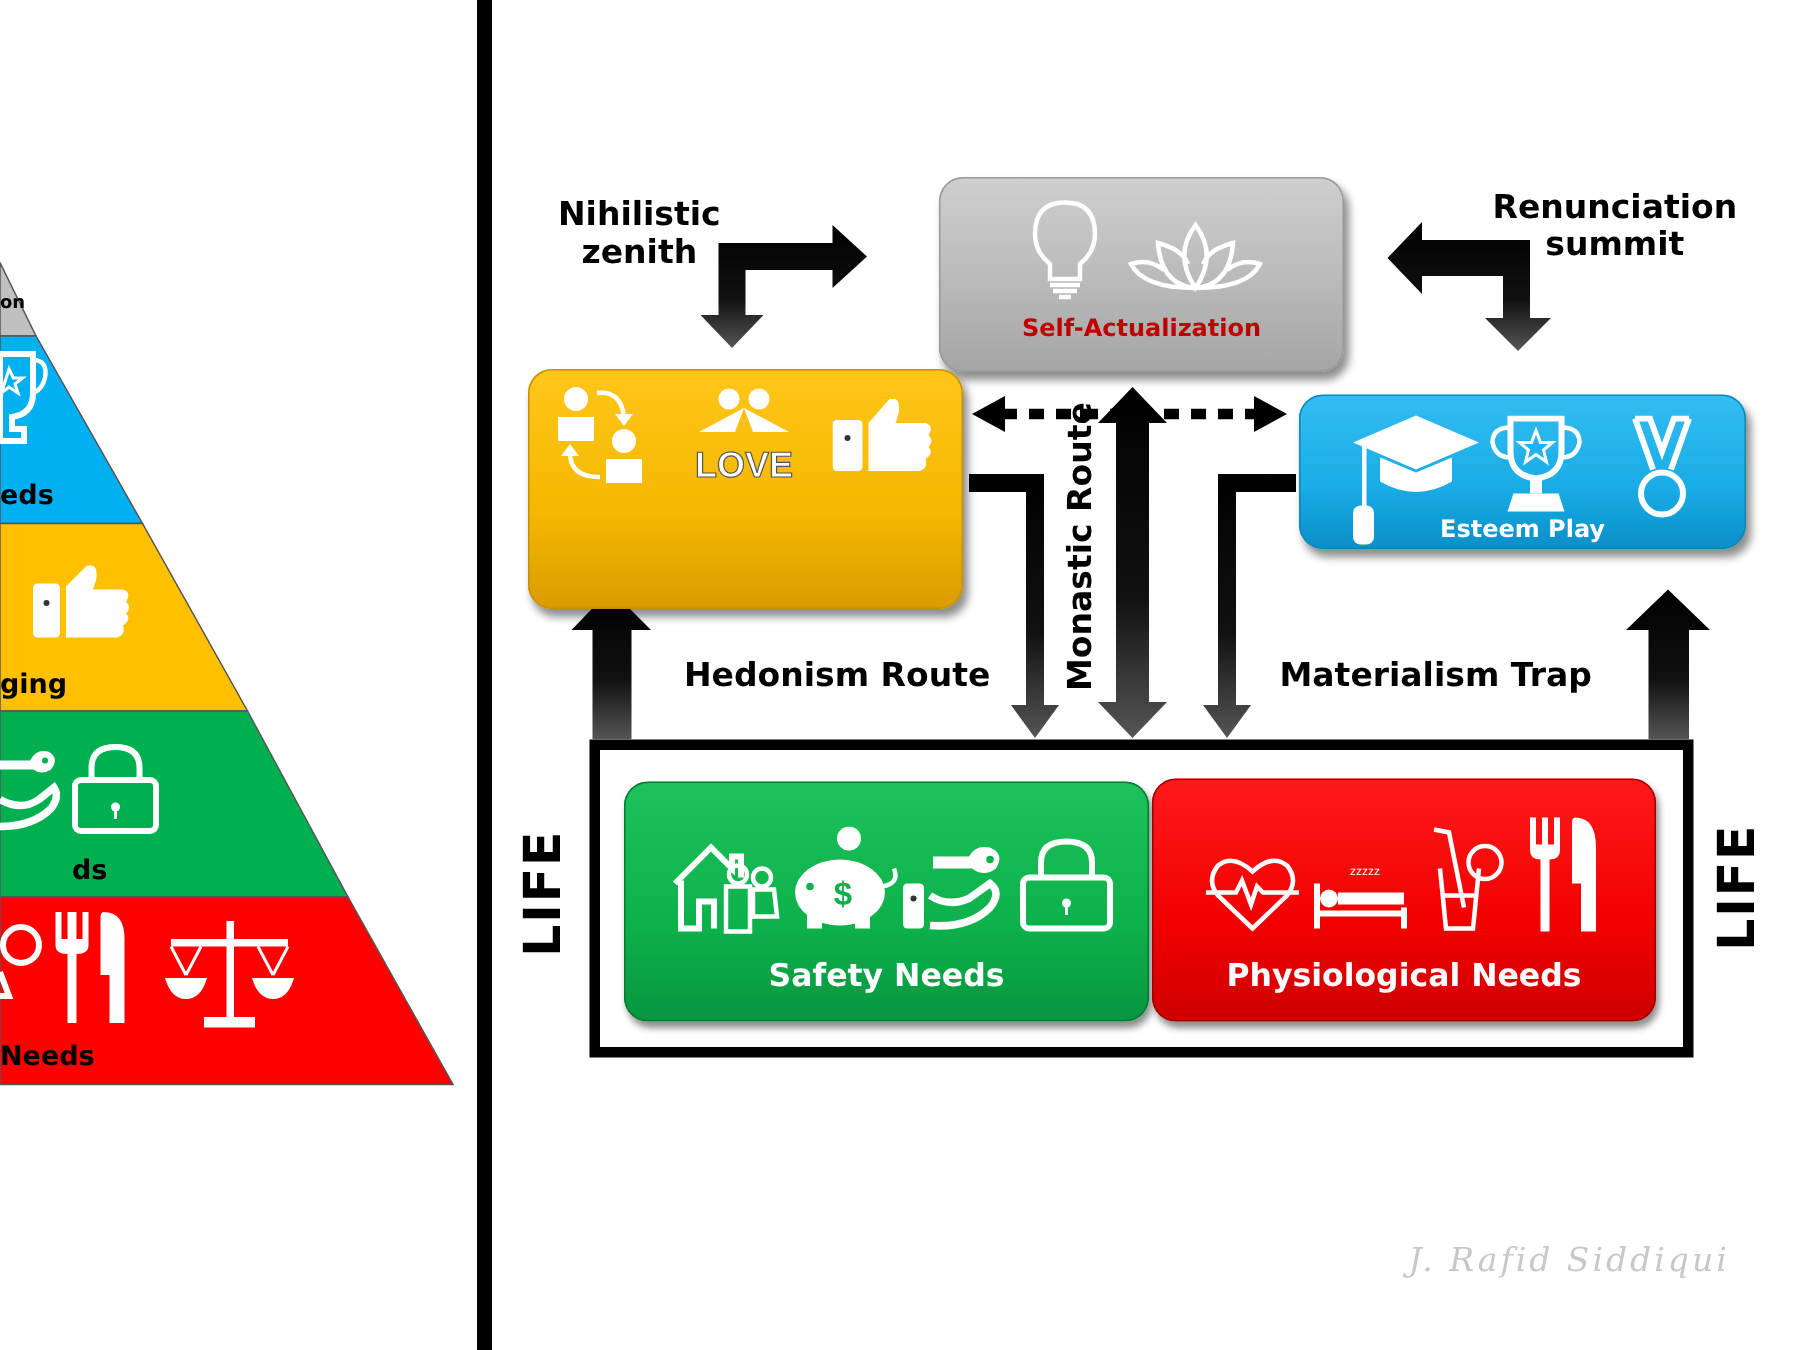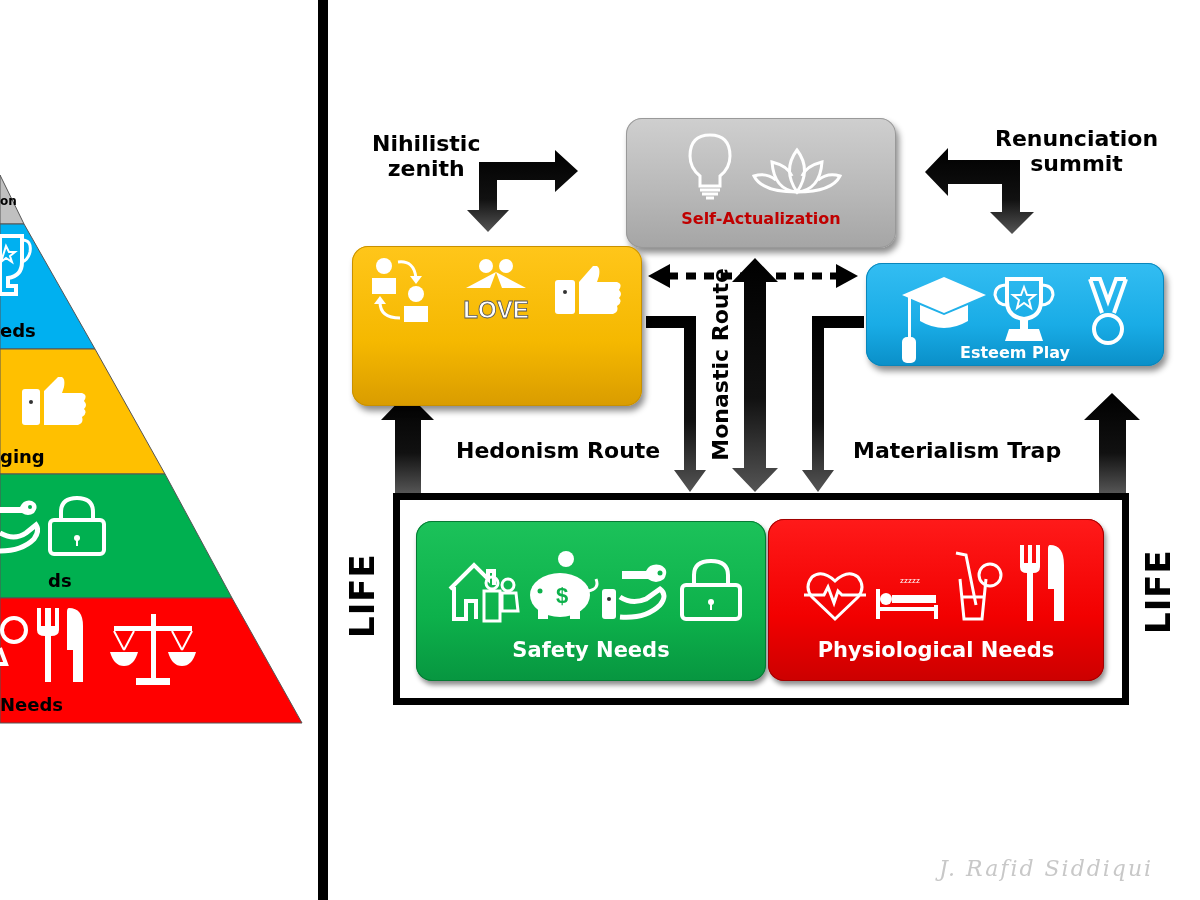--- a/index.html
+++ b/index.html
@@ -24,21 +24,21 @@
       box-shadow: 2px 4px 5px rgba(0,0,0,0.45), inset 0 0 0 1px #067a34; }
     .physio { left:768px; top:519px; width:336px; height:162px;
       background:linear-gradient(180deg,#ff1a1a 0%,#f20000 60%,#cc0000 100%);
       box-shadow: 2px 4px 5px rgba(0,0,0,0.45), inset 0 0 0 1px #a00000; padding-left: 44px; }
     .life-frame { position:absolute; left:393px; top:493px; width:736px; height:212px;
       border:7px solid #000; box-sizing:border-box; background:#fff; }
     .label-bold { position:absolute; font-weight:bold; color:#000; font-size:22px; line-height:1.15; white-space:nowrap; }
     .life { position:absolute; font-weight:bold; color:#000; font-size:34px; letter-spacing:1px;
       transform:rotate(-90deg); transform-origin:center center; white-space:nowrap; }
     .signature { position:absolute; left:939px; top:828px; font-family:"DejaVu Serif", serif;
-      font-style:italic; font-size:22px; color:#c8c8c8; letter-spacing:2px; white-space:nowrap;margin-top:28px; }
+      font-style:italic; font-size:22px; color:#c8c8c8; letter-spacing:2px; white-space:nowrap; }
   </style>
 </head>
 <body>
 
 <div class="abs" style="left:0;top:0;width:318px;height:900px;">
   <svg class="abs" style="left:0;top:0" width="318" height="900" viewBox="0 0 318 900">
 
     <polygon points="0,175 0,224 24,224" fill="#c0c0c0" stroke="#555" stroke-width="1"></polygon>
 
     <polygon points="0,224 24,224 95,349 0,349" fill="#00b0f0" stroke="#555" stroke-width="1"></polygon>

